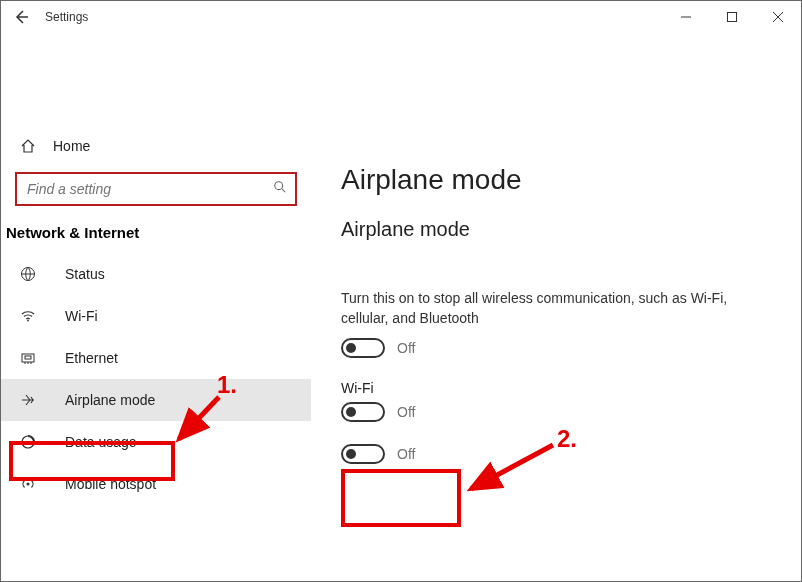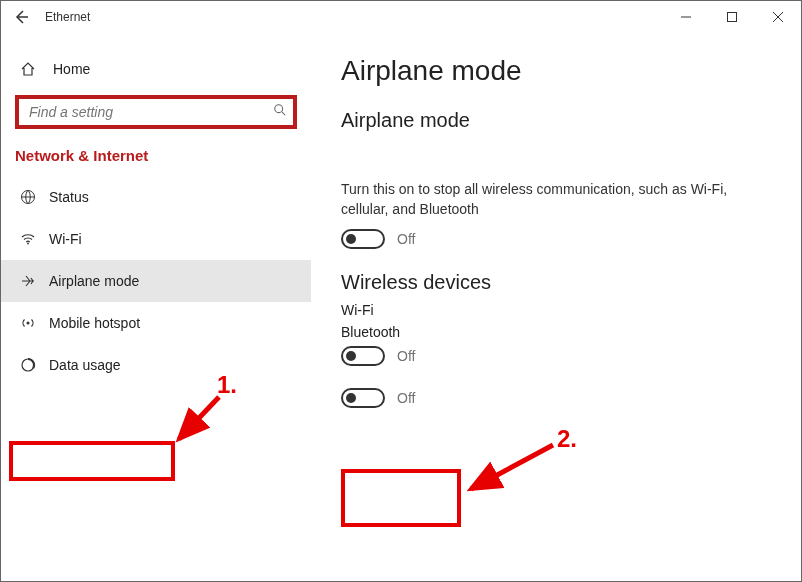--- a/index.html
+++ b/index.html
@@ -2,30 +2,30 @@
 <html><head>
 <meta charset="utf-8">
 <style>
   * { box-sizing: border-box; margin: 0; padding: 0; font-family: "Segoe UI", Arial, sans-serif; }
   body { width: 802px; height: 582px; background: #fff; border: 1px solid #666; position: relative; overflow: hidden; }
   .titlebar { height: 32px; display: flex; align-items: center; }
   .back { width: 40px; display: flex; align-items: center; justify-content: center; font-size: 14px; color: #333; cursor: pointer; }
   .title { font-size: 12px; color: #333; padding-left: 4px; }
   .win-controls { margin-left: auto; display: flex; }
   .win-btn { width: 46px; height: 32px; display: flex; align-items: center; justify-content: center; cursor: pointer; }
-  .main { display: flex; height: calc(100% - 32px); }
+  .main { display: flex; height: calc(100% - 32px); align-items: center; }
   .sidebar { width: 310px; padding: 16px 0 0 0; display: flex; flex-direction: column; }
   .home-row { display: flex; align-items: center; height: 40px; padding-left: 18px; gap: 16px; font-size: 14px; color: #222; cursor: pointer; }
   .search-wrap { margin: 6px 14px 10px 14px; }
-  .search { width: 100%; height: 34px; border: 4px solid #b91c1c; background: #fff; font-size: 14px; padding: 0 34px 0 10px; color: #666; font-style: italic; }
+  .search { width: 100%; height: 34px; border: 2px solid #b91c1c; background: #fff; font-size: 14px; padding: 0 34px 0 10px; color: #666; font-style: italic; }
   .search-wrap { position: relative; }
   .search-icon { position: absolute; right: 10px; top: 50%; transform: translateY(-50%); color: #666; }
-  .cat-title { font-size: 15px; font-weight: 600; padding: 8px 0 12px 14px; color: #b91c1c; }
+  .cat-title { font-size: 15px; font-weight: 600; padding: 8px 0 12px 5px; color: #000000; }
   .nav { display: flex; flex-direction: column; }
-  .nav-item { display: flex; align-items: center; height: 42px; padding-left: 18px; gap: 12px; font-size: 14px; color: #222; cursor: pointer; }
+  .nav-item { display: flex; align-items: center; height: 42px; padding-left: 18px; gap: 28px; font-size: 14px; color: #222; cursor: pointer; }
   .nav-ic { width: 18px; display: inline-flex; align-items: center; justify-content: center; }
   .nav-item.selected { background: #e6e6e6; }
   .content { flex: 1; padding: 22px 30px 0 30px; }
   .h1 { font-size: 28px; font-weight: 400; color: #222; margin-bottom: 22px; }
   .h2 { font-size: 20px; font-weight: 400; color: #222; margin-top: 8px; margin-bottom: 8px; }
   .desc { font-size: 14px; color: #333; line-height: 1.4; margin-bottom: 10px; max-width: 400px; margin-top: 48px; }
   .toggle-row { display: flex; align-items: center; gap: 12px; margin-bottom: 22px; }
   .toggle { width: 44px; height: 20px; border: 2px solid #333; border-radius: 20px; position: relative; background: #fff; cursor: pointer; }
   .toggle .knob { position: absolute; width: 10px; height: 10px; background: #333; border-radius: 50%; top: 3px; left: 3px; }
   .toggle.on { border-color: #0078d7; background: #0078d7; }
@@ -42,21 +42,21 @@
 </head>
 <body>
 
 <div class="titlebar">
   <div class="back">
     <svg width="16" height="16" viewBox="0 0 16 16">
         <path d="M10 2 L4 8 L10 14" stroke="#333" stroke-width="1.5" fill="none"></path>
         <path d="M4 8 H15" stroke="#333" stroke-width="1.5"></path>
       </svg>
   </div>
-  <div class="title">Ethernet</div>
+  <div class="title">Settings</div>
   <div class="win-controls">
     <div class="win-btn">
         <svg width="10" height="10">
           <path d="M0 5 H10" stroke="#333" stroke-width="1"></path>
         </svg>
       </div>
     <div class="win-btn">
         <svg width="10" height="10">
           <rect x="0.5" y="0.5" width="9" height="9" stroke="#333" fill="none" stroke-width="1"></rect>
         </svg>
@@ -99,66 +99,74 @@
       </div>
       <div class="nav-item">
         <span class="nav-ic">
             <svg width="16" height="16" viewBox="0 0 16 16">
               <path d="M2 6 C5 3 11 3 14 6 M4 8.5 C6 6.5 10 6.5 12 8.5 M6.3 11 C7.2 10.2 8.8 10.2 9.7 11" stroke="#333" fill="none" stroke-width="1.2"></path>
               <circle cx="8" cy="12.5" r="0.9" fill="#333"></circle>
             </svg>
           </span>
         <span>Wi-Fi</span>
       </div>
+      <div class="nav-item">
+        <span class="nav-ic">
+            <svg width="16" height="16" viewBox="0 0 16 16">
+              <rect x="2" y="4" width="12" height="8" stroke="#333" fill="none"></rect>
+              <path d="M5 12 V14 M8 12 V14 M11 12 V14" stroke="#333"></path>
+              <rect x="5" y="6" width="6" height="3" stroke="#333" fill="none"></rect>
+            </svg>
+          </span>
+        <span>Ethernet</span>
+      </div>
       <div class="nav-item selected">
         <span class="nav-ic">
             <svg width="16" height="16" viewBox="0 0 16 16">
               <path d="M2 8 L14 8 M10 8 L6 3 M10 8 L6 13 M13 8 L11 5 M13 8 L11 11" stroke="#333" fill="none" stroke-width="1.1"></path>
             </svg>
           </span>
         <span>Airplane mode</span>
+      </div>
+      <div class="nav-item">
+        <span class="nav-ic">
+            <svg width="16" height="16" viewBox="0 0 16 16">
+              <circle cx="8" cy="8" r="6" stroke="#333" fill="none" stroke-width="1.2"></circle>
+              <path d="M8 2 A6 6 0 0 1 13.2 11" stroke="#333" fill="none" stroke-width="2.2"></path>
+            </svg>
+          </span>
+        <span>Data usage</span>
       </div>
       <div class="nav-item">
         <span class="nav-ic">
             <svg width="16" height="16" viewBox="0 0 16 16">
               <circle cx="8" cy="8" r="1.5" fill="#333"></circle>
               <path d="M4.5 4.5 C2.5 6.5 2.5 9.5 4.5 11.5 M11.5 4.5 C13.5 6.5 13.5 9.5 11.5 11.5" stroke="#333" fill="none" stroke-width="1.2"></path>
             </svg>
           </span>
         <span>Mobile hotspot</span>
-      </div>
-      <div class="nav-item">
-        <span class="nav-ic">
-            <svg width="16" height="16" viewBox="0 0 16 16">
-              <circle cx="8" cy="8" r="6" stroke="#333" fill="none" stroke-width="1.2"></circle>
-              <path d="M8 2 A6 6 0 0 1 13.2 11" stroke="#333" fill="none" stroke-width="2.2"></path>
-            </svg>
-          </span>
-        <span>Data usage</span>
       </div>
     </div>
   </div>
 
   <div class="content">
     <div class="h1">Airplane mode</div>
 
     <div class="h2">Airplane mode</div>
     <div class="desc">Turn this on to stop all wireless communication, such as Wi-Fi, cellular, and Bluetooth</div>
     <div class="toggle-row">
       <div class="toggle">
           <div class="knob"></div>
         </div>
       <span class="toggle-label">Off</span>
     </div>
 
-    <div class="h2">Wireless devices</div>
 
     <div class="sub-label">Wi-Fi</div>
 
-    <div class="sub-label">Bluetooth</div>
     <div class="toggle-row">
       <div class="toggle">
           <div class="knob"></div>
         </div>
       <span class="toggle-label">Off</span>
     </div>
 
     <div class="toggle-row" style="margin-bottom:8px;">
       <div class="toggle">
           <div class="knob"></div>

